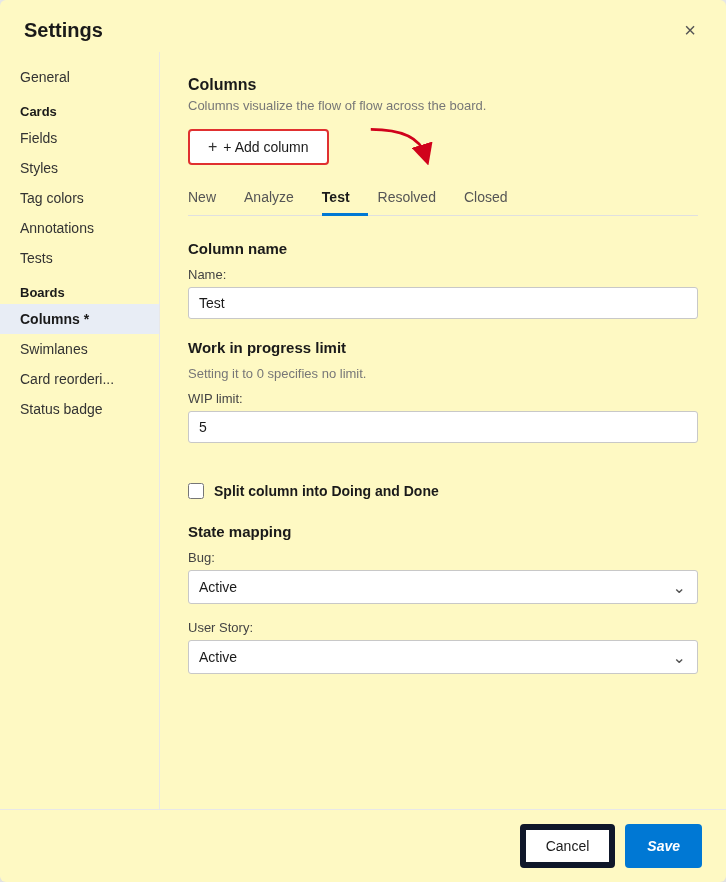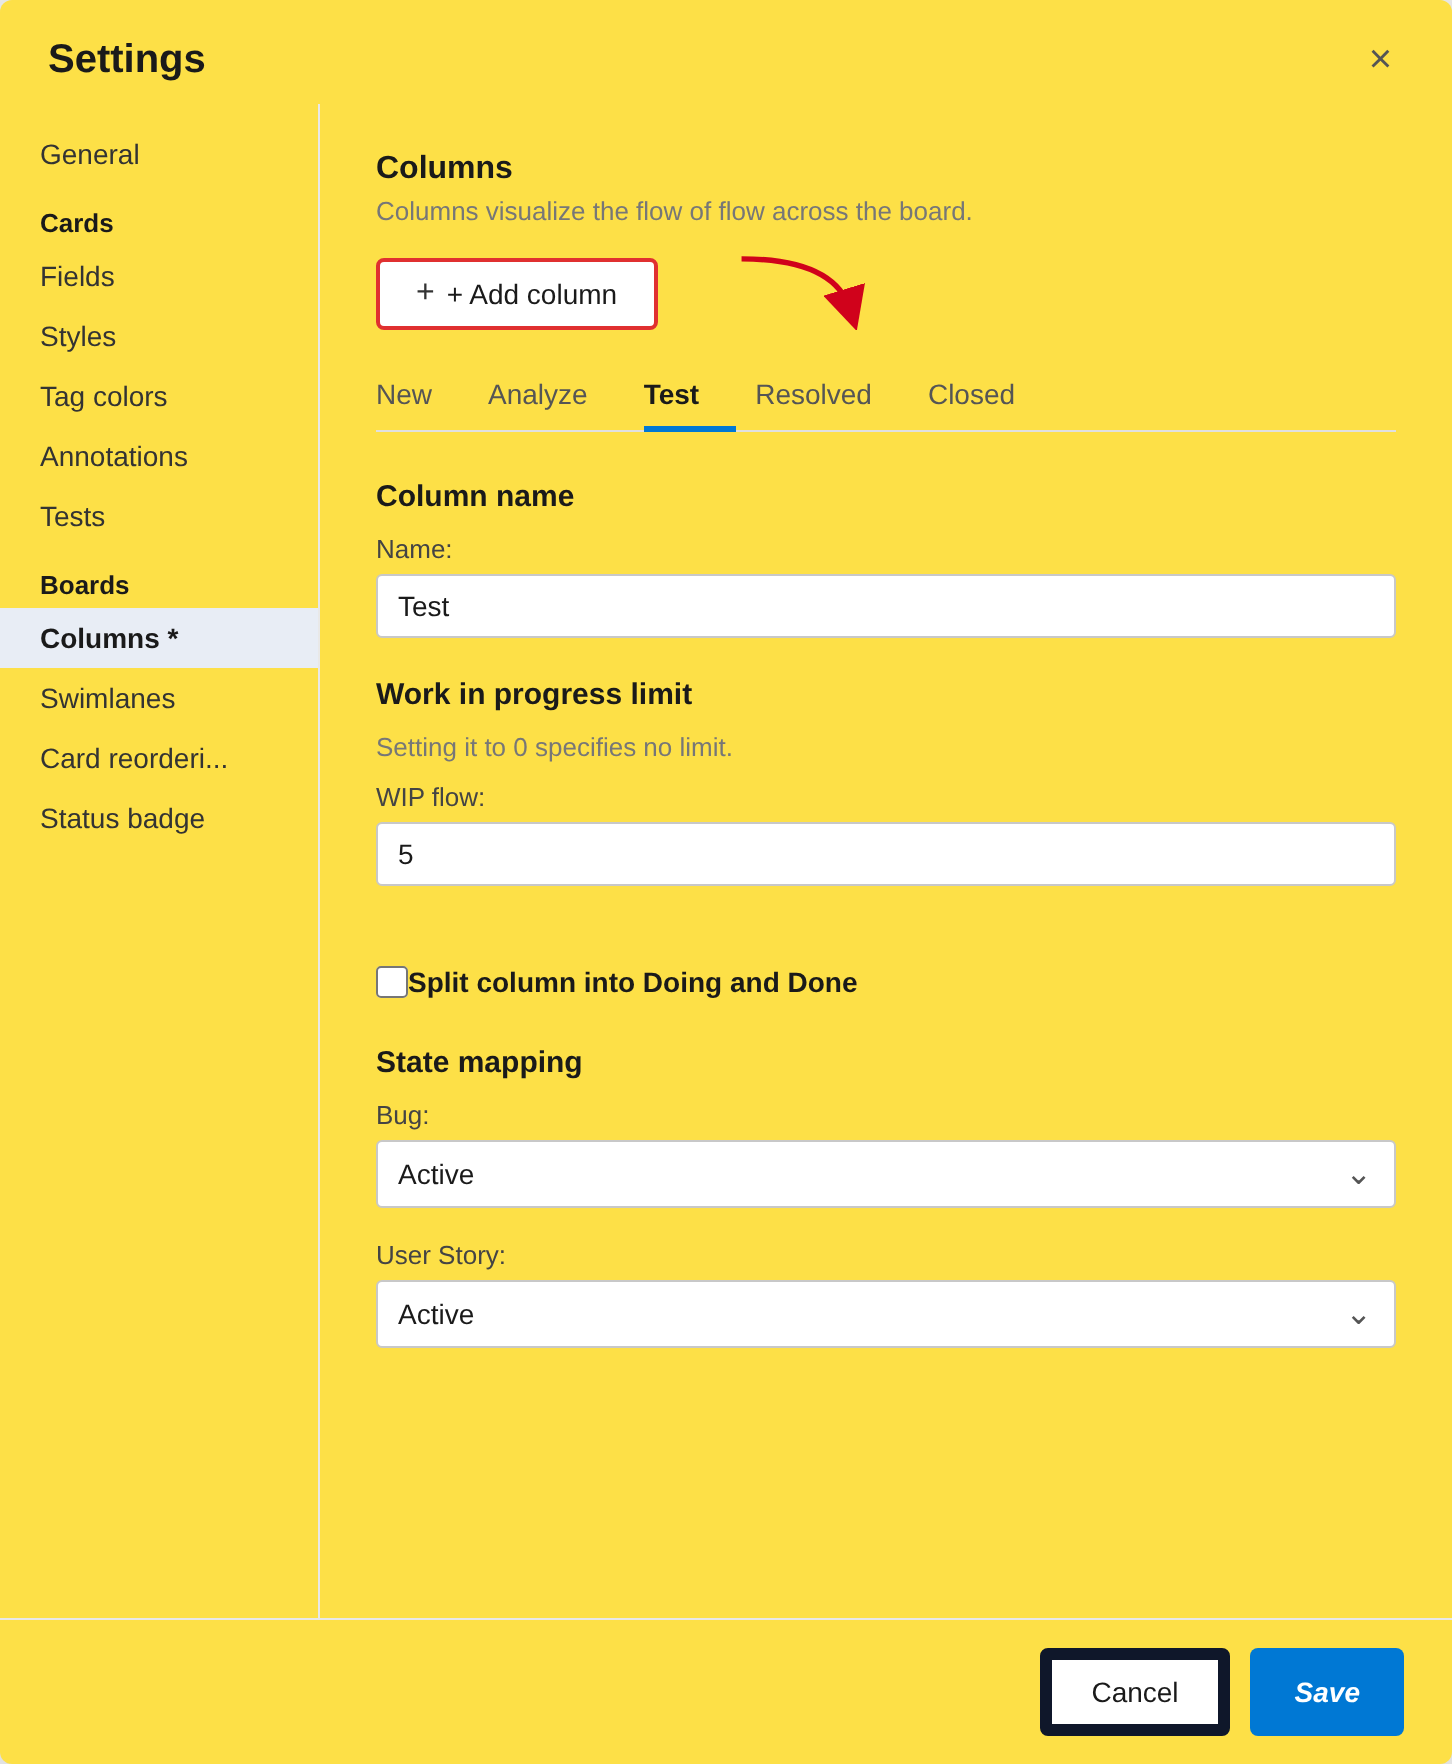--- a/index.html
+++ b/index.html
@@ -8,21 +8,21 @@
       font-size: 14px;
       background: #f0f0f0;
       display: flex;
       justify-content: center;
       align-items: center;
       min-height: 100vh;
     }
     .dialog {
       width: 726px;
       min-height: 882px;
-      background: #fde047;
+      background: #fef9c3;
       border-radius: 6px;
       box-shadow: 0 4px 32px rgba(0,0,0,0.18);
       display: flex;
       flex-direction: column;
       position: relative;
     }
     .dialog-header {
       display: flex;
       align-items: center;
       justify-content: space-between;
@@ -156,20 +156,21 @@
       margin-bottom: 20px;
     }
     .wip-subtitle {
       font-size: 13px;
       color: #777;
       margin-bottom: 10px;
     }
     .checkbox-row {
       display: flex;
       align-items: flex-start;
+      gap: 10px;
       margin-bottom: 24px;
     }
     .checkbox-row input[type="checkbox"] {
       width: 16px;
       height: 16px;
       accent-color: #0078d4;
       cursor: pointer;
     }
     .checkbox-label {
       font-size: 14px;
@@ -304,21 +305,21 @@
 
       
       <div class="form-section-title">Column name</div>
       <div class="form-label">Name:</div>
       <input class="form-input" type="text" value="Test" style="">
 
       
       <div class="wip-section">
         <div class="form-section-title">Work in progress limit</div>
         <div class="wip-subtitle">Setting it to 0 specifies no limit.</div>
-        <div class="form-label">WIP flow:</div>
+        <div class="form-label">WIP limit:</div>
         <input class="form-input" type="text" value="5" style="">
       </div>
 
       
       <div class="checkbox-row">
         <input type="checkbox" id="split-col" style="">
         <label for="split-col" class="checkbox-label">Split column into Doing and Done</label>
       </div>
 
       

